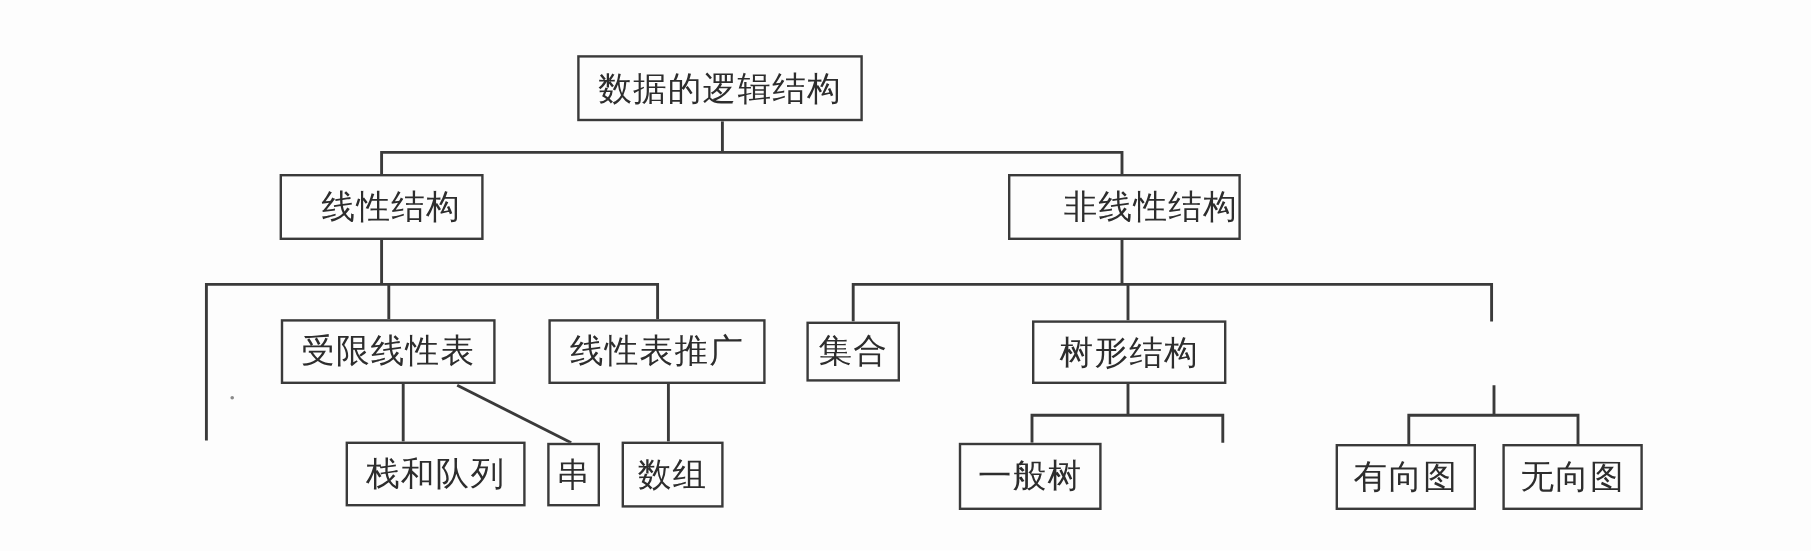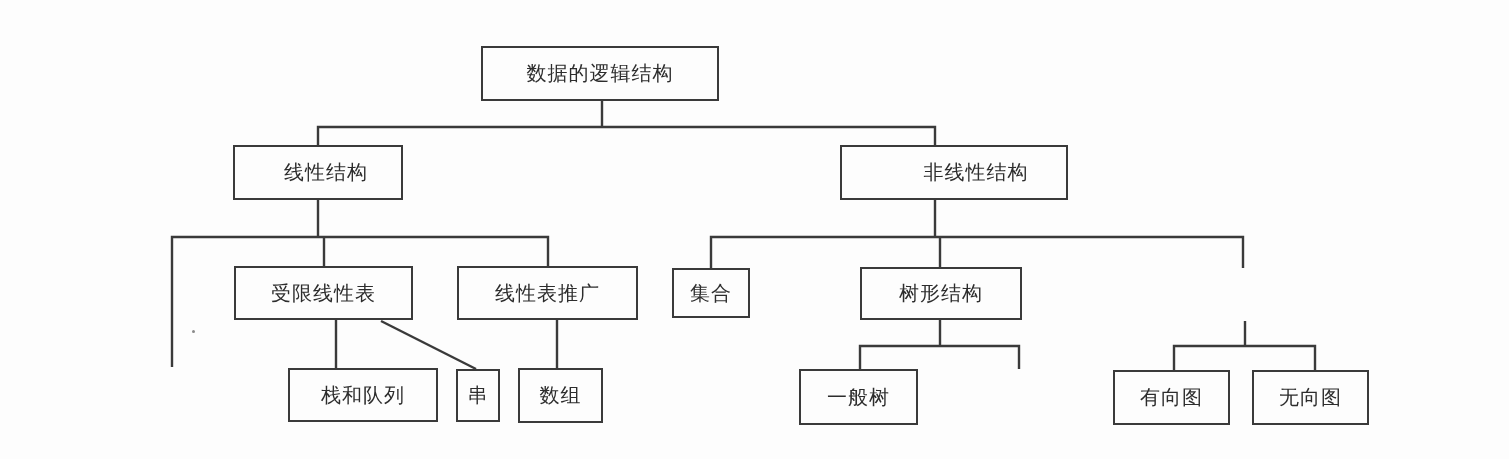--- a/index.html
+++ b/index.html
@@ -28,21 +28,21 @@
     fill: none;
   }
   .node {
     position: absolute;
     box-sizing: border-box;
     border: 2.5px solid #3a3a3a;
     background: #fdfdfd;
     display: flex;
     align-items: center;
     justify-content: center;
-    font-size: 20px;
+    font-size: 28px;
     color: #2d2d2d;
     letter-spacing: 1px;
     white-space: nowrap;
   }
   .speck {
     position: absolute;
     width: 3px;
     height: 3px;
     border-radius: 50%;
     background: #8a8a8a;
@@ -61,21 +61,21 @@
     <path d="M381,321 L476,369"></path>
     <path d="M557,320 V368"></path>
     <path d="M940,320 V346 M860,369 V346 H1019 V369"></path>
     <path d="M1245,321 V346 M1174,370 V346 H1315 V370"></path>
   </svg>
 
   <div class="node" style="left:481px; top:46px; width:238px; height:55px;">数据的逻辑结构</div>
 
   <div class="node" style="left:233px; top:145px; width:170px; height:55px;padding-left:16px;">线性结构</div>
 
-  <div class="node" style="left:840px; top:145px; width:228px; height:55px;padding-left:44px;">非线性结构</div>
+  <div class="node" style="left:840px; top:145px; width:194px; height:55px;padding-left:44px;">非线性结构</div>
 
   <div class="node" style="left:234px; top:266px; width:179px; height:54px;">受限线性表</div>
 
   <div class="node" style="left:457px; top:266px; width:181px; height:54px;">线性表推广</div>
 
   <div class="node" style="left:672px; top:268px; width:78px; height:50px;">集合</div>
 
   <div class="node" style="left:860px; top:267px; width:162px; height:53px;">树形结构</div>
 
 

